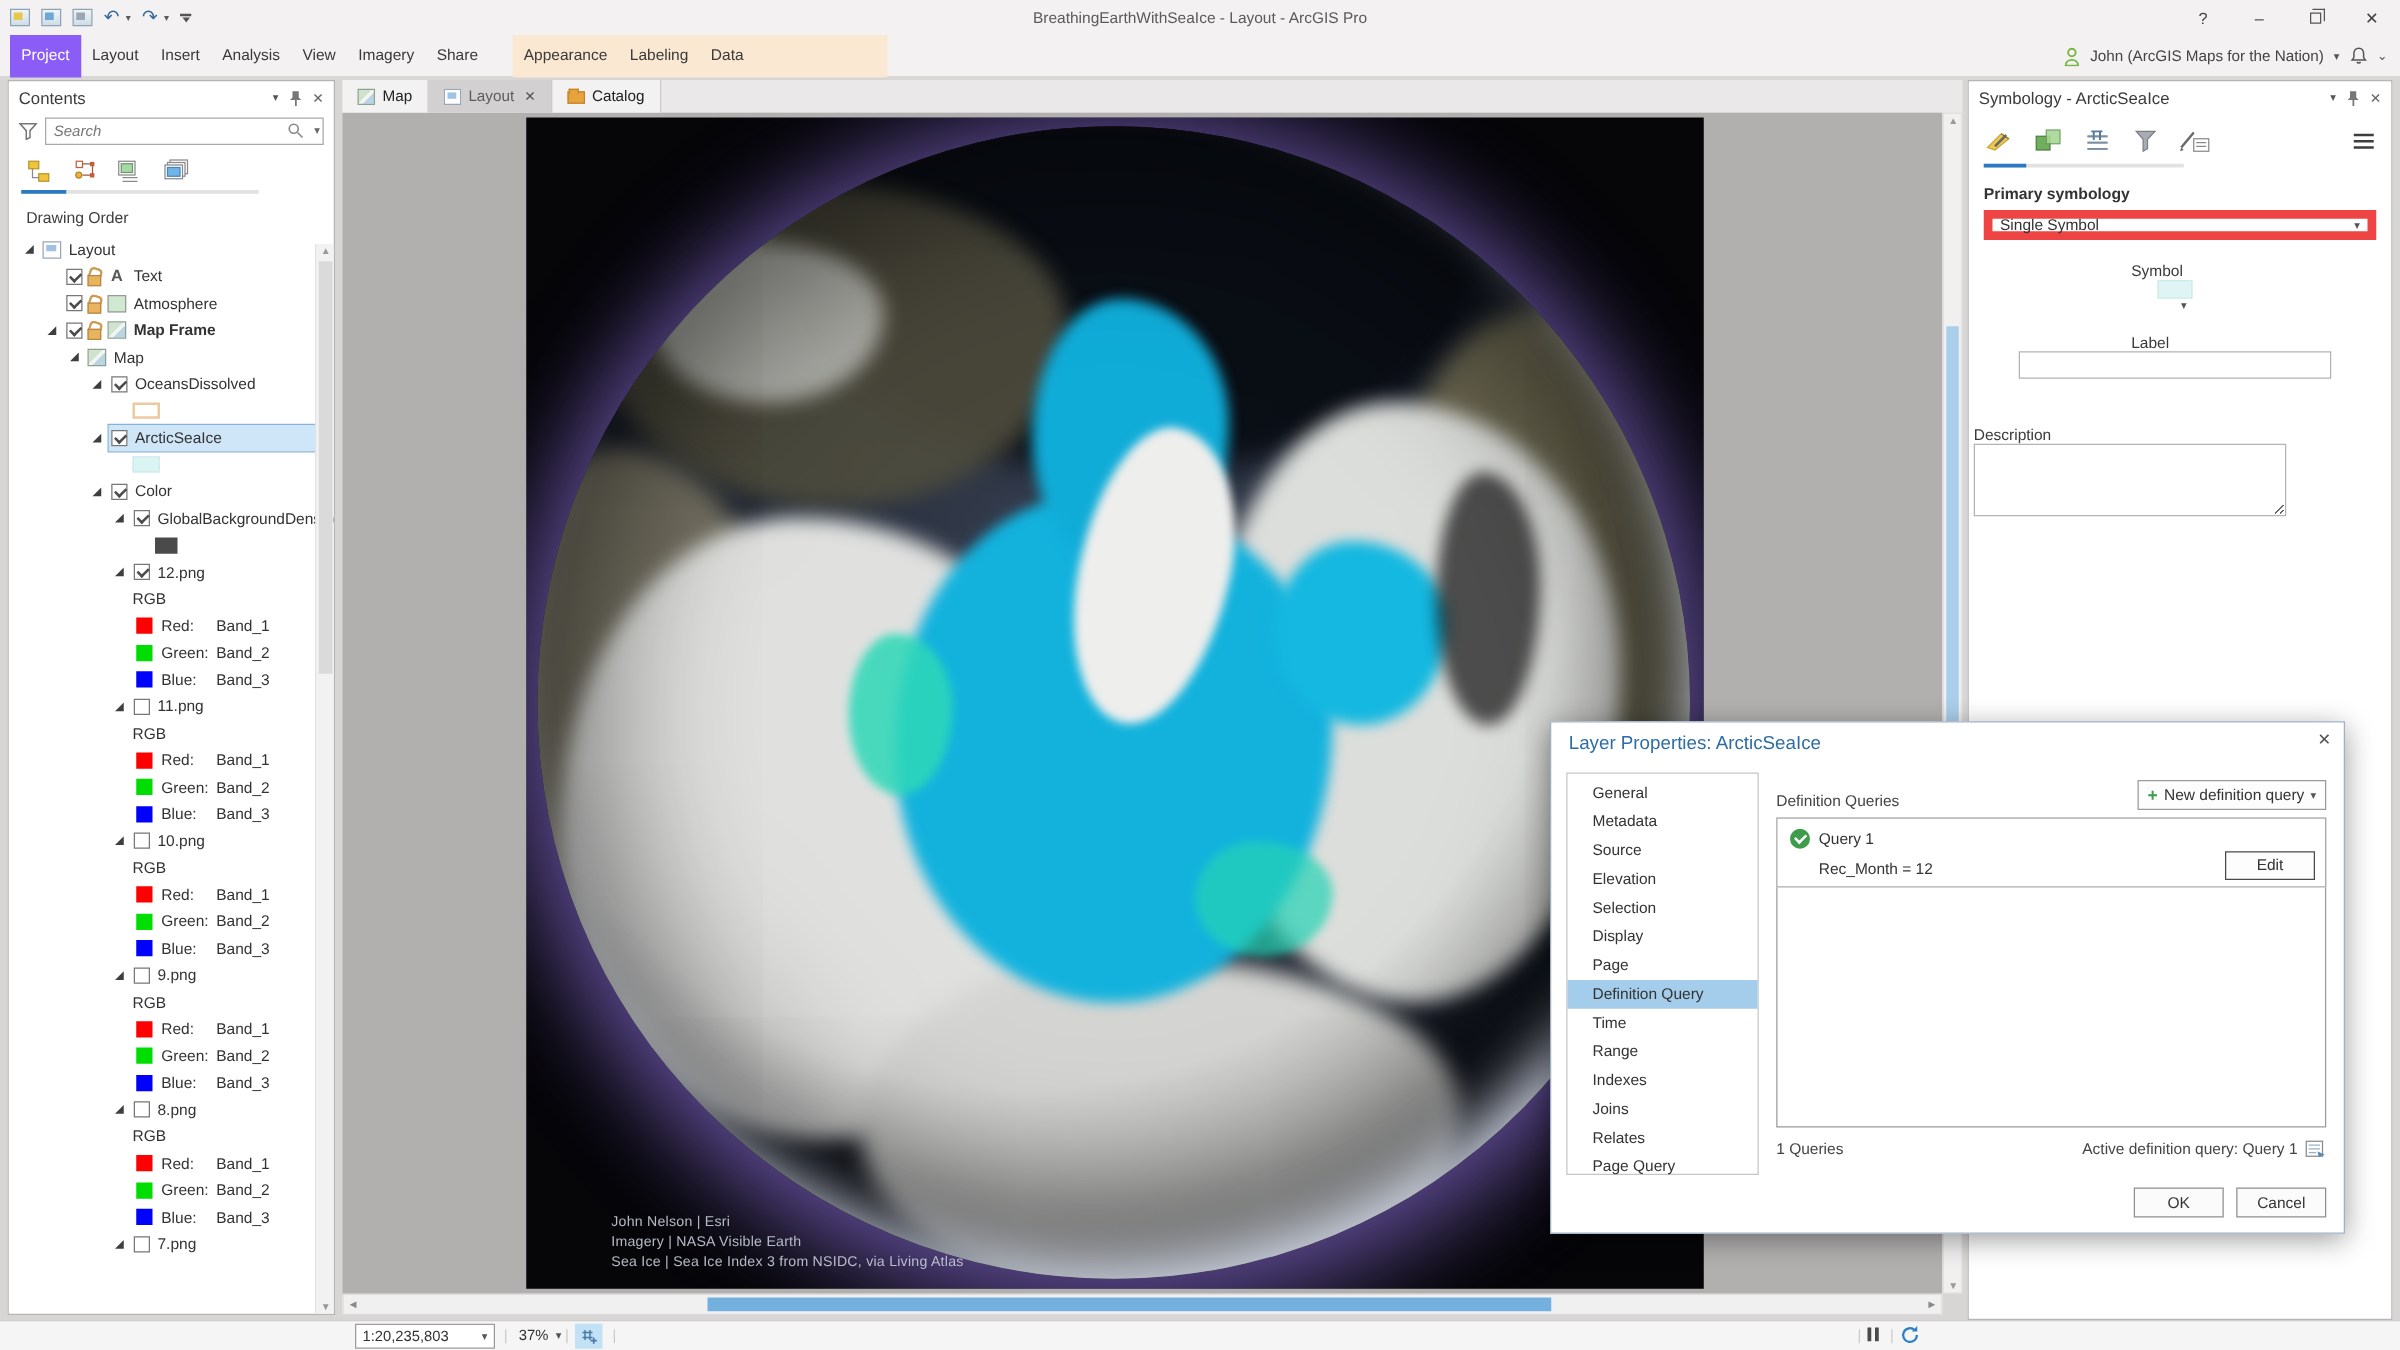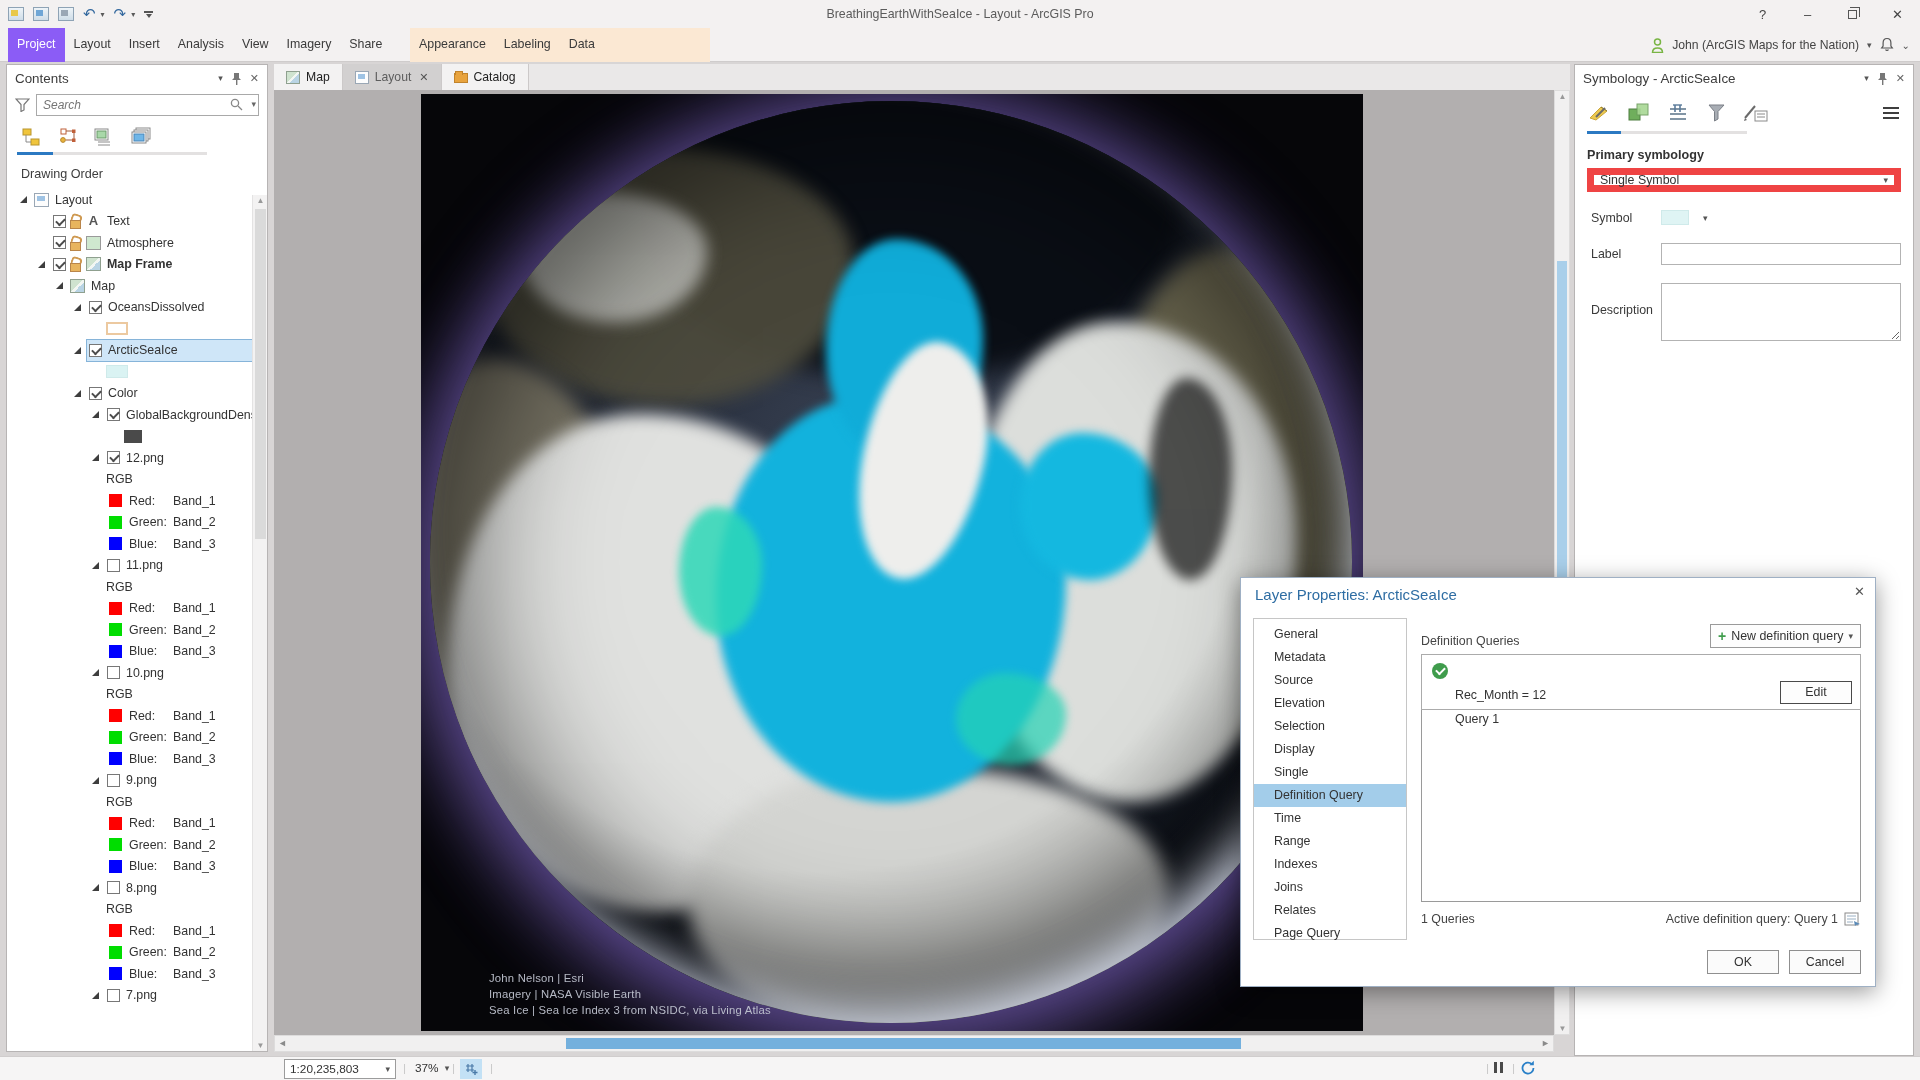--- a/index.html
+++ b/index.html
@@ -146,21 +146,21 @@
   .sym-icons { display:flex; align-items:center; gap:13px; padding:10px 0 6px 12px;}
   .sym-icons .si { width:26px; height:24px; display:flex; align-items:center; justify-content:center;}
   .hamb { margin-left:auto; margin-right:14px; display:flex; flex-direction:column; gap:3px;}
   .hamb b { width:16px; height:2px; background:#3e3e3e;}
   .sym-underline-wrap { margin-left:12px; width:160px; height:3px; background:#e3e1e1; position:relative;}
   .sym-underline { position:absolute; left:0; top:0; width:34px; height:3px; background:#2b79c2;}
   .sym-section { padding:14px 12px 6px 12px; font-size:12.6px; font-weight:bold; color:#333;}
   .selectbox { margin:0 12px; height:24px; border:7px solid #ef4444; display:flex; align-items:center;
     font-size:12.4px; color:#333; padding:0 6px; background:#fff;}
   .selectbox .sp { flex:1;}
-  .symrow { display:flex; align-items:center; margin:18px 12px 0 16px; font-size:12.4px; color:#3a3a3a;}
+  .symrow { display:flex; align-items:center; margin:18px 12px 0 4px; font-size:12.4px; color:#3a3a3a;flex-direction:column;}
   .symrow .rl { width:70px; flex:none;}
   .symswatch { width:28px; height:15px; background:#dff4f4; border:1px solid #cfeaea;}
   .symrow .caret { margin-left:14px;}
   .inp { height:22px; border:1px solid #b3b3b3; background:#fff; width:250px;}
   .txa { height:58px; border:1px solid #b3b3b3; background:#fff; width:250px;}
   .caret { font-size:9px; color:#555;}
 
   
   .dialog { position:absolute; left:1240px; top:577px; width:636px; height:410px; background:#fff;
     border:1px solid #9fb0c4; box-shadow:0 5px 22px rgba(0,0,0,.4); z-index:50;}
@@ -173,21 +173,21 @@
   .dq-head { display:flex; align-items:flex-end; height:30px;}
   .dq-label { font-size:12.4px; color:#444;}
   .newq { margin-left:auto; height:24px; border:1px solid #9a9a9a; background:#fdfdfd; display:flex;
     align-items:center; gap:5px; padding:0 7px; font-size:12.4px; color:#333;}
   .newq .plus { color:#3f9c4c; font-size:14px; font-weight:bold;}
   .qbox { margin-top:6px; border:1px solid #9a9a9a; height:248px; position:relative; background:#fff;}
   .qitem { border:1px solid #ababab; margin:-1px; height:56px; position:relative; background:#fff;}
   .qcheck { position:absolute; left:10px; top:8px; width:16px; height:16px; border-radius:50%; background:#3f9c4c;}
   .qcheck::after { content:""; position:absolute; left:4px; top:4px; width:7px; height:4px;
     border-left:2px solid #fff; border-bottom:2px solid #fff; transform:rotate(-45deg);}
-  .qname { position:absolute; left:33px; top:9px; font-size:12.4px; color:#333;margin-top:48px;}
+  .qname { position:absolute; left:33px; top:9px; font-size:12.4px; color:#333;}
   .qexpr { position:absolute; left:33px; top:33px; font-size:12.4px; color:#333;}
   .qedit { position:absolute; right:8px; top:26px; width:72px; height:23px; border:1px solid #4a4a4a;
     background:#fdfdfd; font-size:12.4px; color:#333; text-align:center; line-height:21px;}
   .dq-foot { display:flex; align-items:center; margin-top:10px; font-size:12.4px; color:#444;}
   .dq-foot .right { margin-left:auto; display:flex; align-items:center; gap:6px;}
   .dlg-btns { position:absolute; right:14px; bottom:12px; display:flex; gap:10px;}
   .dbtn { width:72px; height:24px; border:1px solid #8f8f8f; background:#fbfbfb; font-size:12.4px;
     color:#333; text-align:center; line-height:22px;}
 
   
@@ -783,21 +783,21 @@
 <div class="dialog">
   <div class="dlg-title">Layer Properties: ArcticSeaIce</div>
   <div class="dlg-x">✕</div>
   <div class="dlg-nav" id="dlg-nav">
       <div class="dnav">General</div>
       <div class="dnav">Metadata</div>
       <div class="dnav">Source</div>
       <div class="dnav">Elevation</div>
       <div class="dnav">Selection</div>
       <div class="dnav">Display</div>
-      <div class="dnav">Single</div>
+      <div class="dnav">Page</div>
       <div class="dnav active">Definition Query</div>
       <div class="dnav">Time</div>
       <div class="dnav">Range</div>
       <div class="dnav">Indexes</div>
       <div class="dnav">Joins</div>
       <div class="dnav">Relates</div>
       <div class="dnav">Page Query</div>
     </div>
   <div class="dlg-content">
     <div class="dq-head">

